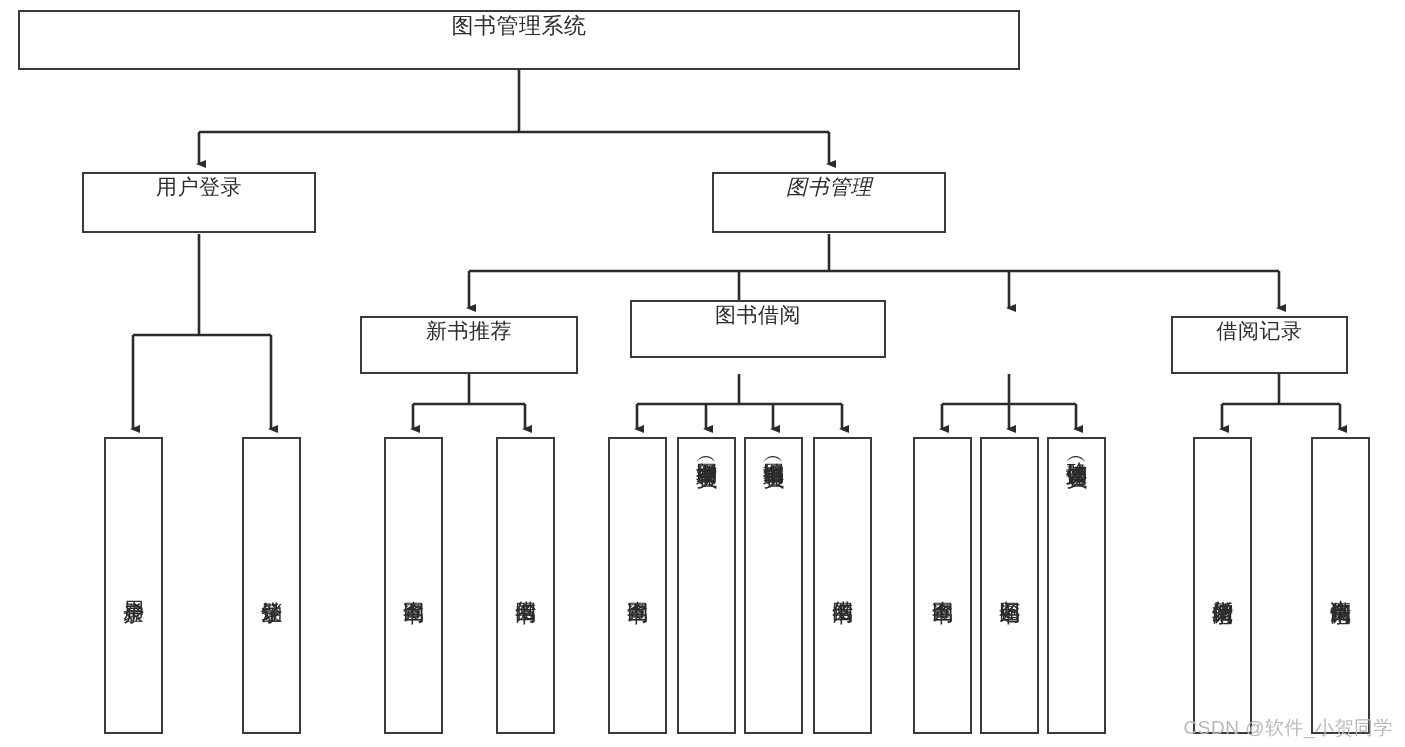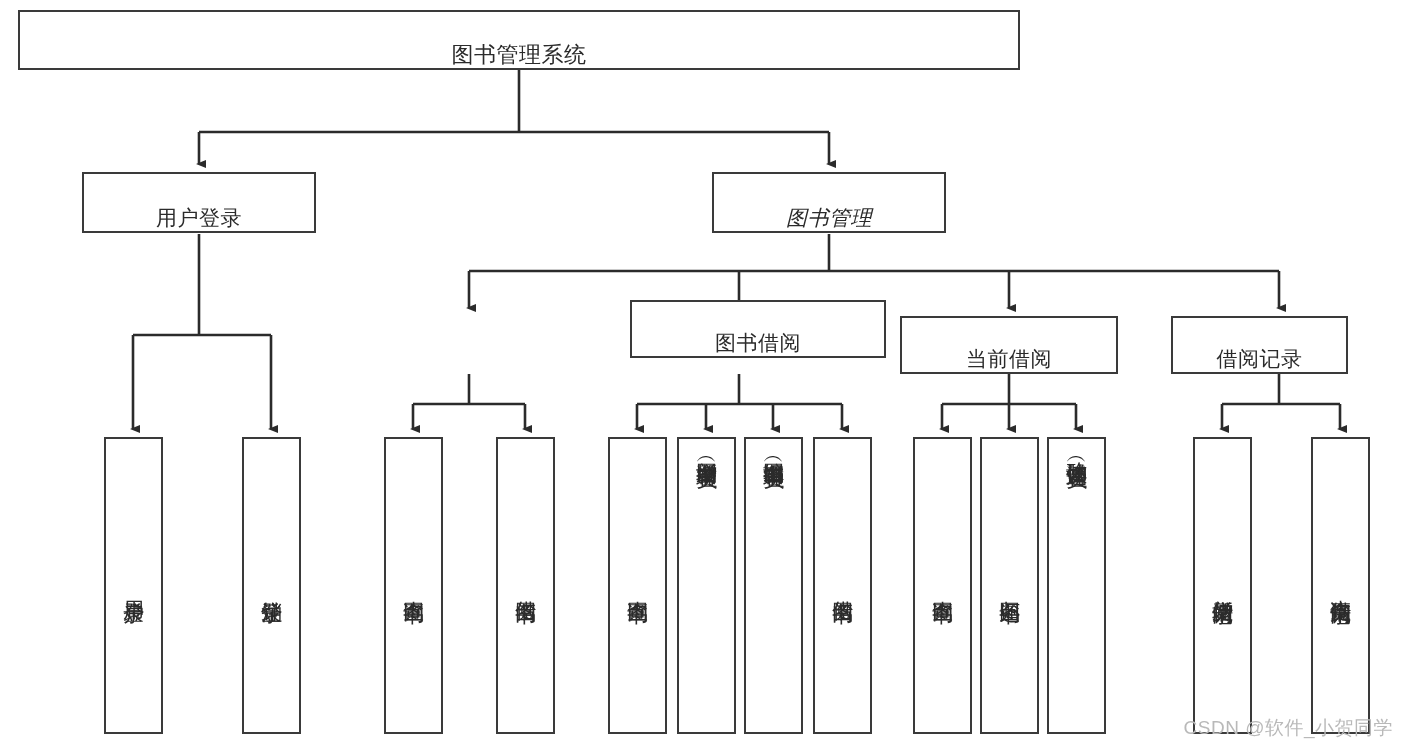--- a/index.html
+++ b/index.html
@@ -19,21 +19,21 @@
     width: 1405px;
     height: 747px;
     background: #ffffff;
   }
   .node {
     position: absolute;
     box-sizing: border-box;
     background: #ffffff;
     border: 2px solid #3a3a3a;
     display: flex;
-    align-items: flex-end;
+    align-items: flex-start;
     justify-content: center;
   }
   .node-label {
     color: #2b2b2b;
     font-size: 21px;
     line-height: 1.25;
     letter-spacing: 0.5px;
     white-space: nowrap;
     user-select: none;
   }
@@ -138,28 +138,28 @@
   </div>
 
   <div class="node" style="left:82px; top:172px; width:234px; height:61px;">
     <span class="node-label">用户登录</span>
   </div>
 
   <div class="node" style="left:712px; top:172px; width:234px; height:61px;font-style:italic;">
     <span class="node-label">图书管理</span>
   </div>
 
+  <div class="node" style="left:360px; top:316px; width:218px; height:58px;">
+    <span class="node-label">新书推荐</span>
+  </div>
 
   <div class="node" style="left:630px; top:300px; width:256px; height:58px;">
     <span class="node-label">图书借阅</span>
   </div>
 
-  <div class="node" style="left:900px; top:316px; width:218px; height:58px;">
-    <span class="node-label">当前借阅</span>
-  </div>
 
   <div class="node" style="left:1171px; top:316px; width:177px; height:58px;">
     <span class="node-label">借阅记录</span>
   </div>
 
   <div class="node node-leaf leaf-center" style="left:104px; top:437px; width:59px; height:297px;">
     <span class="node-label">用户登录</span>
   </div>
   <div class="node node-leaf leaf-center" style="left:242px; top:437px; width:59px; height:297px;">
     <span class="node-label">注销登录</span>

